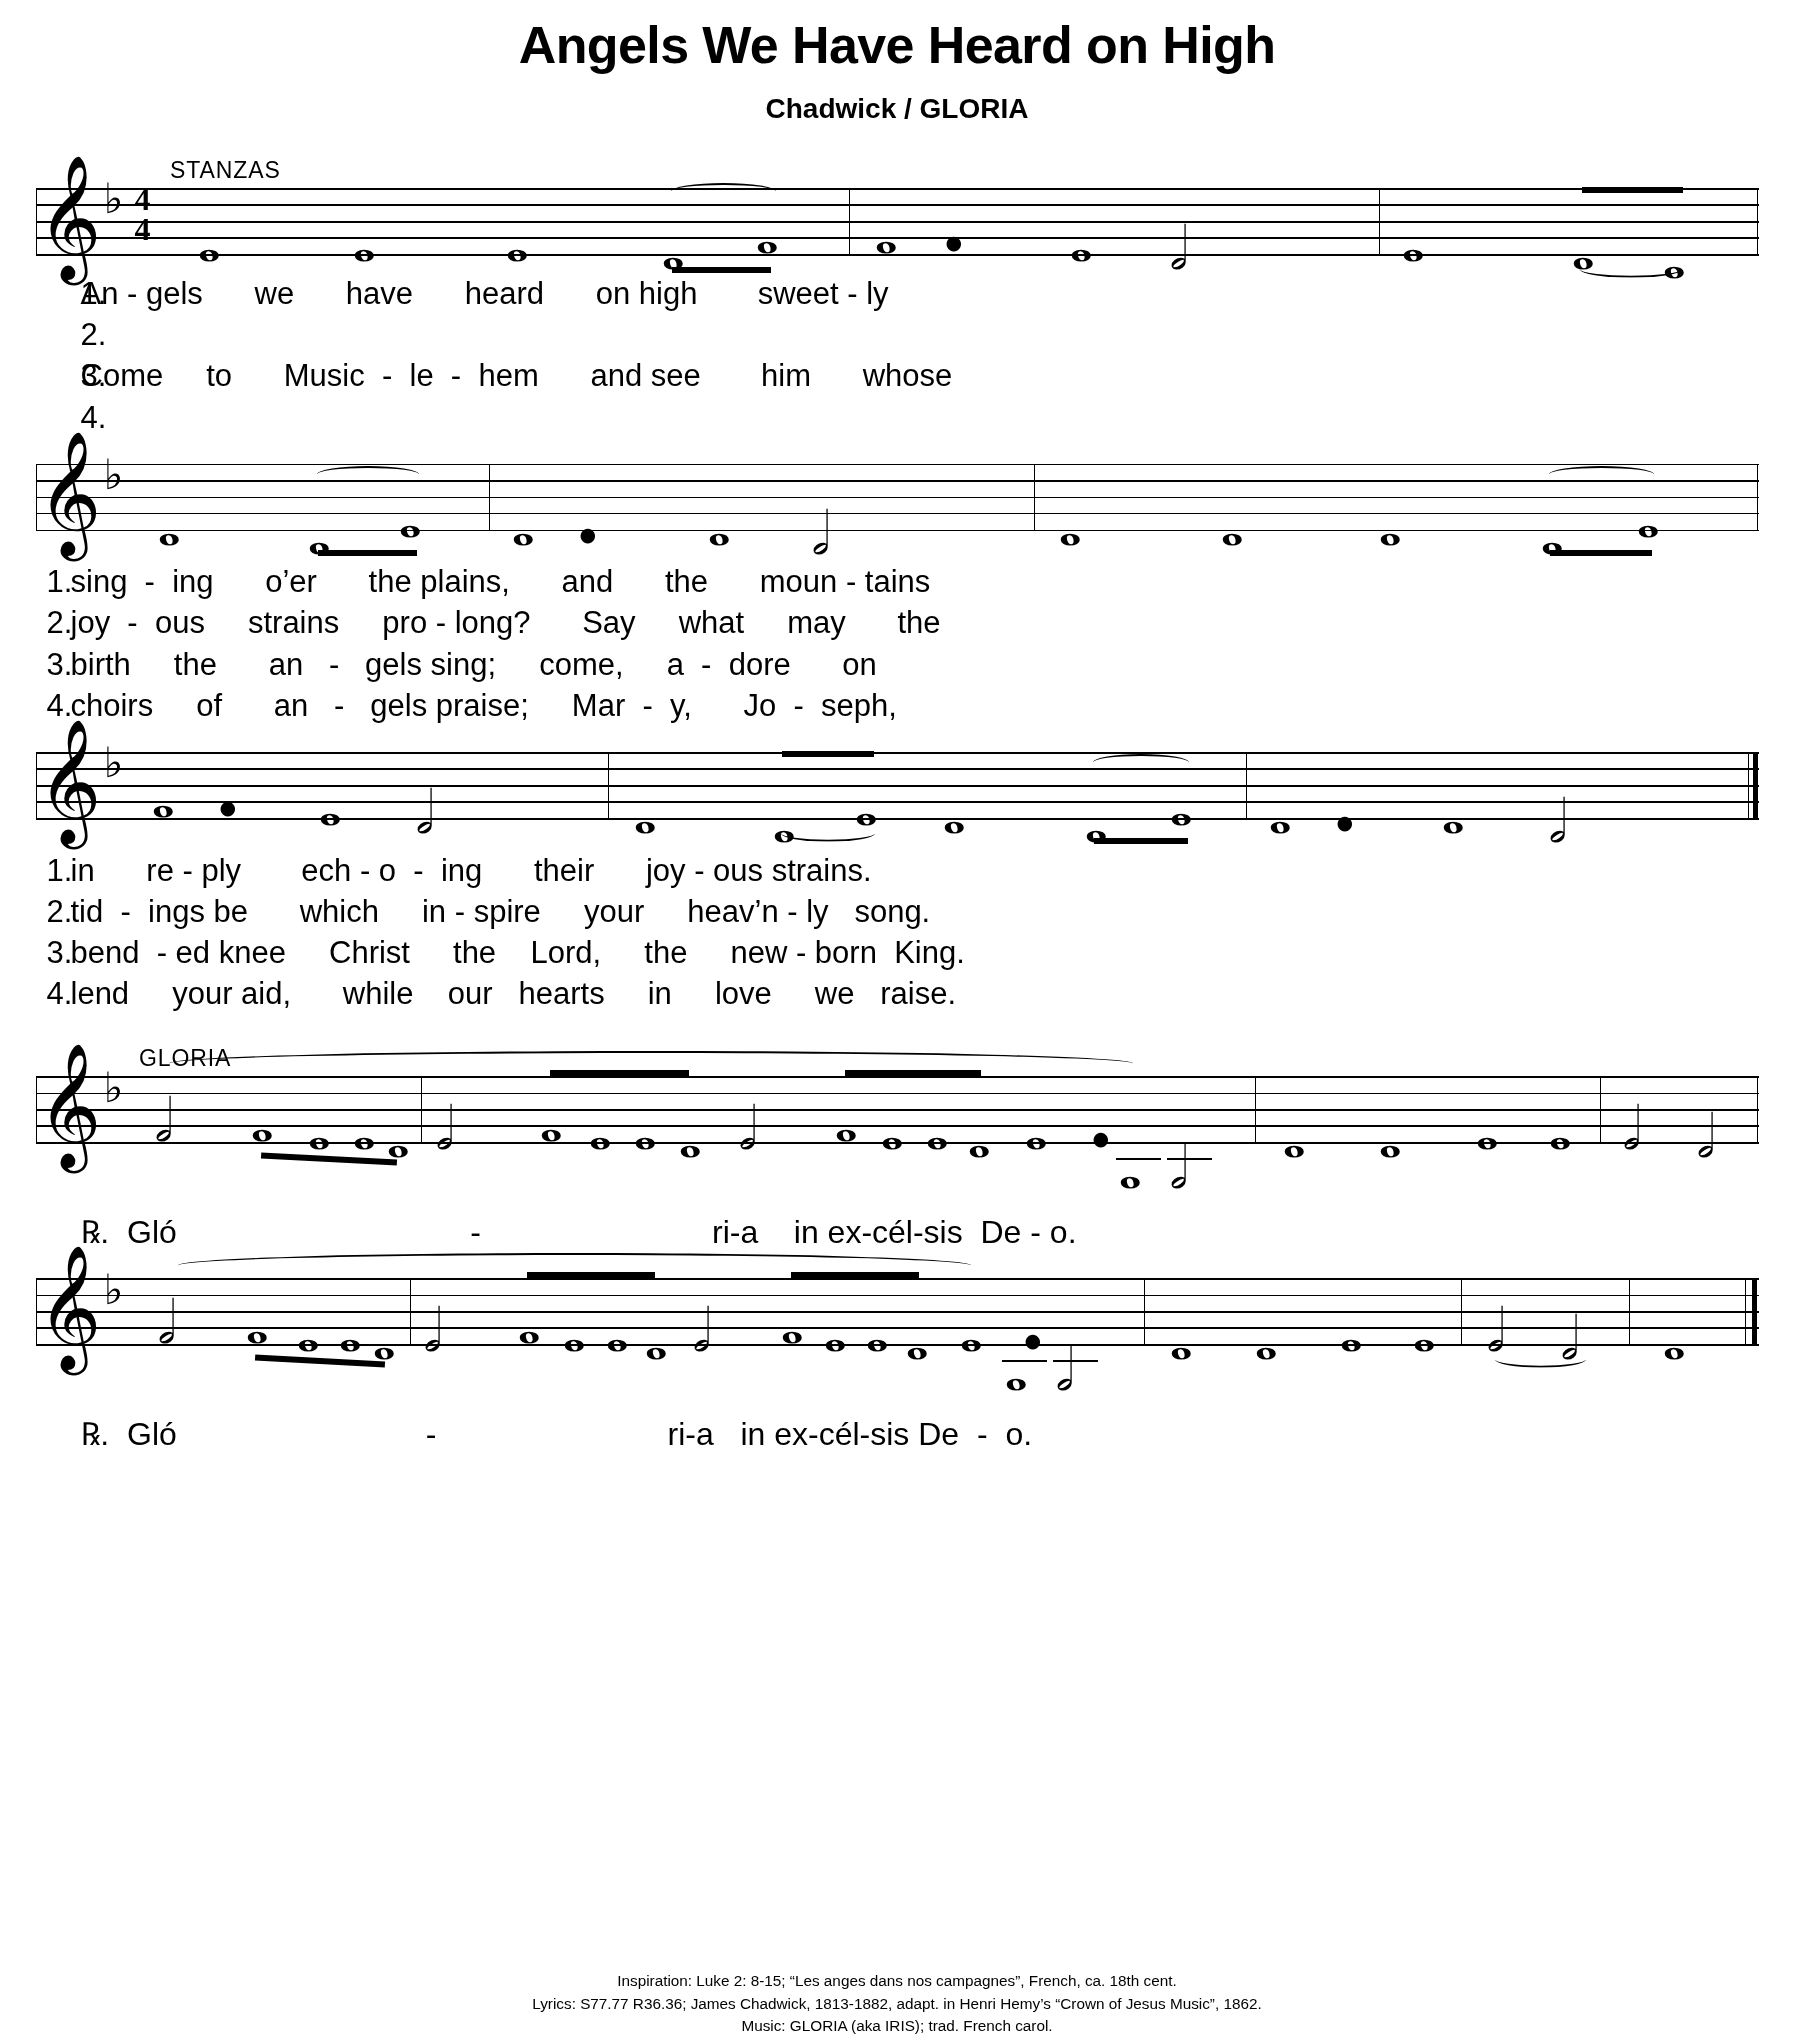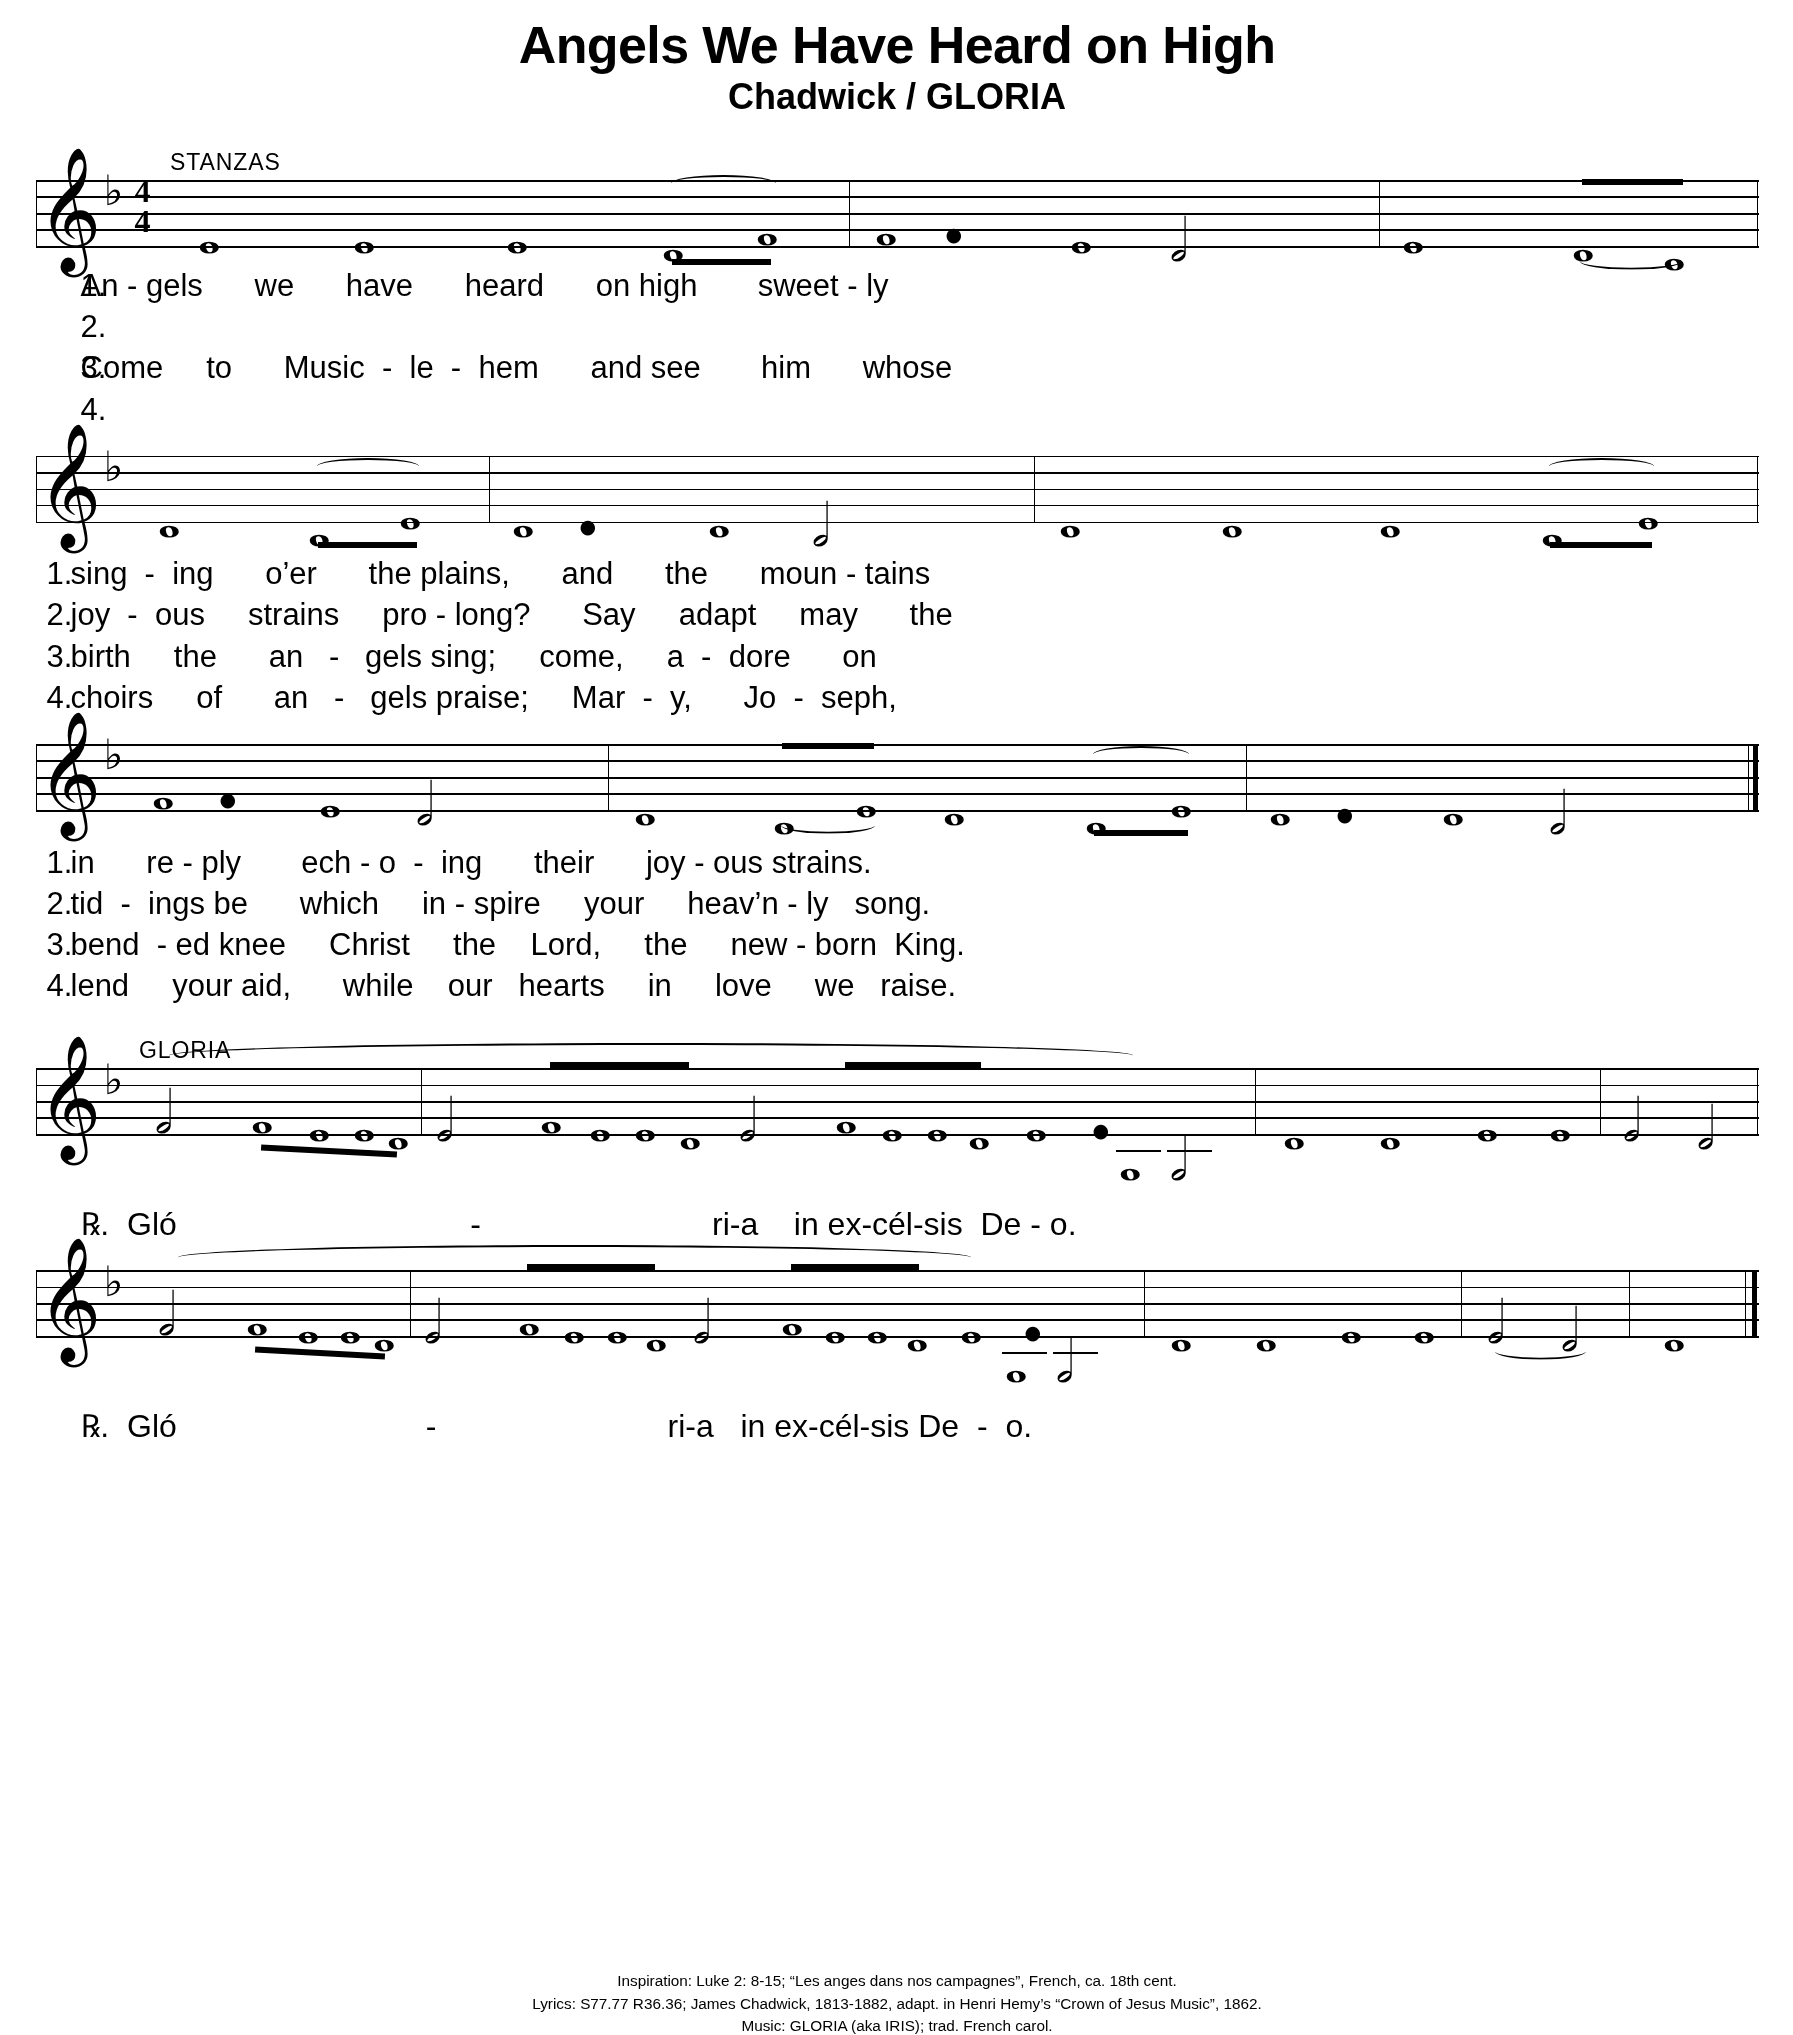--- a/index.html
+++ b/index.html
@@ -27,23 +27,23 @@
   .title {
     text-align: center;
     font-size: 52px;
     font-weight: bold;
     letter-spacing: -0.6px;
     margin-top: 19px;
     line-height: 1.0;
   }
   .subtitle {
     text-align: center;
-    font-size: 36px;
+    font-size: 28px;
     font-weight: bold;
-    margin-top: 8px;
+    margin-top: 24px;
     line-height: 1.0;
   }
 
   
   .section-label {
     font-size: 23px;
     font-weight: normal;
     letter-spacing: 0.9px;
   }
 
@@ -293,21 +293,21 @@
       <div class="barline" style="left:1738px;"></div>
     </div>
 
     <div class="lyrics" style="margin-top:12.5px;">
       <div class="lyric-line">
         <span class="lyric-num" style="padding-left:28px;">1.</span>
         <span class="lyric-text">sing  -  ing      o’er      the plains,      and      the      moun - tains</span>
       </div>
       <div class="lyric-line">
         <span class="lyric-num" style="padding-left:28px;">2.</span>
-        <span class="lyric-text">joy  -  ous     strains     pro - long?      Say     adapt     may      the</span>
+        <span class="lyric-text">joy  -  ous     strains     pro - long?      Say     what     may      the</span>
       </div>
       <div class="lyric-line">
         <span class="lyric-num" style="padding-left:28px;">3.</span>
         <span class="lyric-text">birth     the      an   -   gels sing;     come,     a  -  dore      on</span>
       </div>
       <div class="lyric-line">
         <span class="lyric-num" style="padding-left:28px;">4.</span>
         <span class="lyric-text">choirs     of      an   -   gels praise;     Mar  -  y,      Jo  -  seph,</span>
       </div>
     </div>

